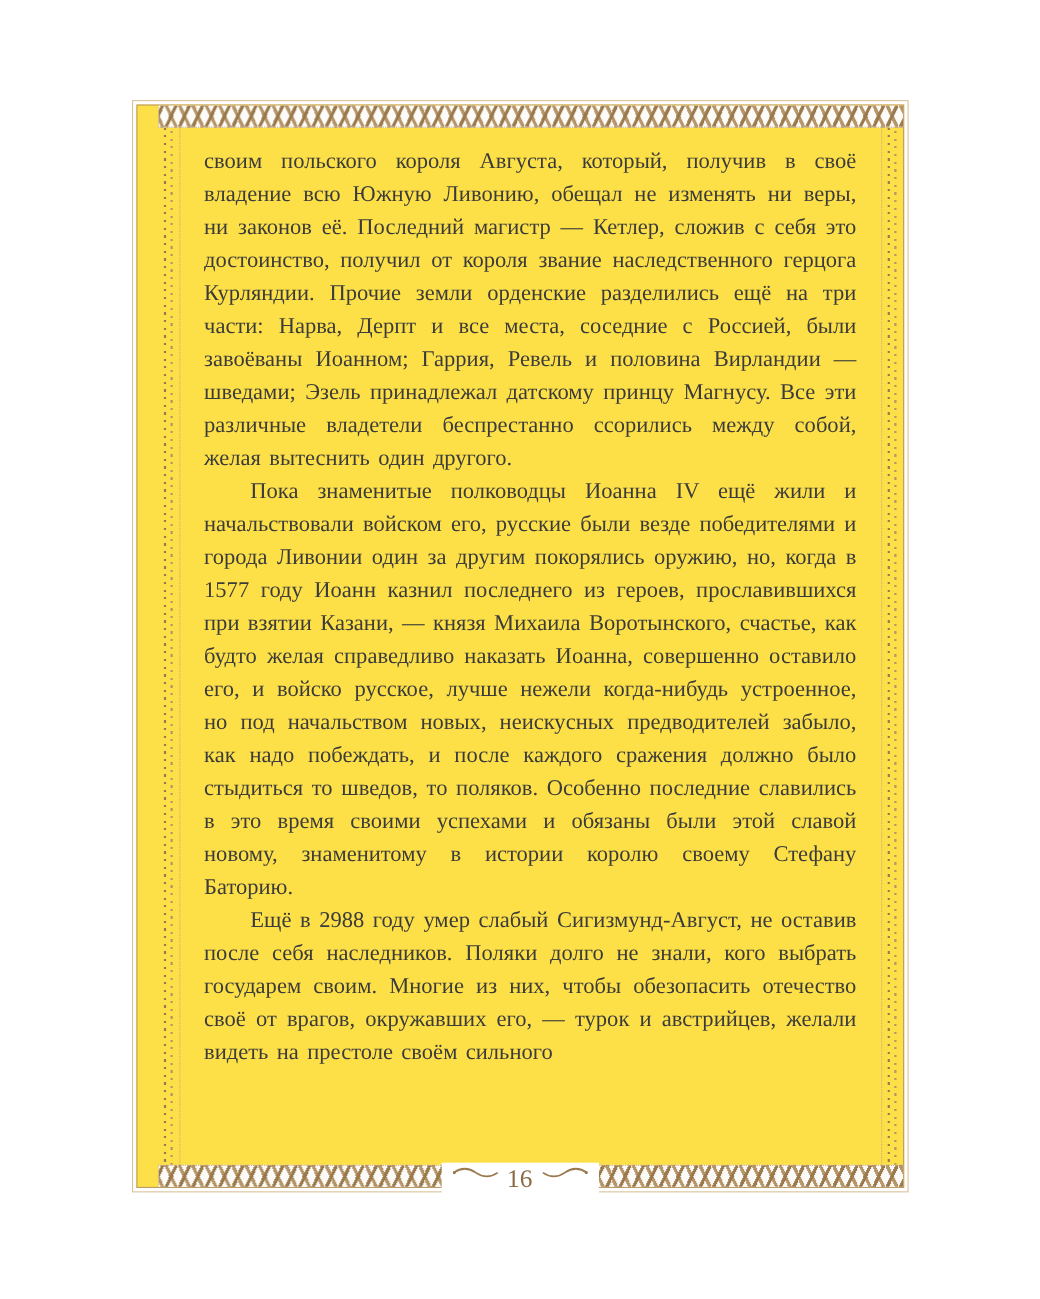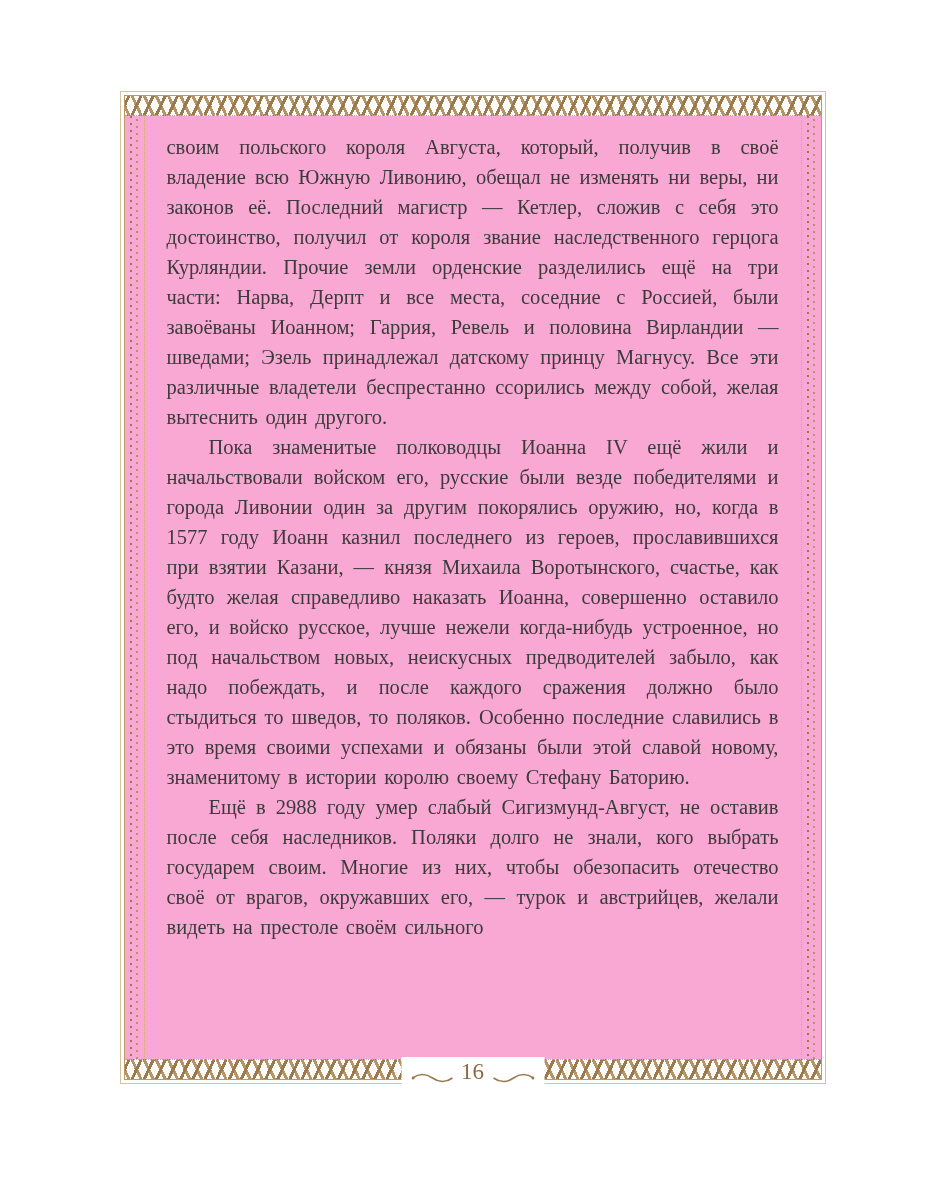--- a/index.html
+++ b/index.html
@@ -25,21 +25,22 @@
     top: 95px;
     transform: translateX(-50%);
     width: 698px;
     height: 985px;
     box-sizing: border-box;
     border: 1px solid #bb9a68;
     box-shadow: 0 0 0 3px #ffffff, 0 0 0 4px #d8c29c;
     display: grid;
     grid-template-columns: 20px 1fr 20px;
     grid-template-rows: 20px 1fr 20px;
-    background: #f9a8d4;
+    background: #fde047;
+    padding-left: 19px;
   }
 
   
   .band-h {
     background-image:
       repeating-linear-gradient(115deg, transparent 0 2px, #9a7a4c 2px 5px, transparent 5px 11px),
       repeating-linear-gradient(65deg,  transparent 0 2px, #b59468 2px 5px, transparent 5px 11px);
     background-color: #fdfbf7;
   }
   .band-top    { grid-column: 1 / 4; grid-row: 1; border-bottom: 1px dotted #c9ad82; }
@@ -79,21 +80,21 @@
 
   
   .pagenum-wrap {
     position: absolute;
     left: 50%;
     bottom: -6px;
     transform: translateX(-50%);
     background: #ffffff;
     padding: 2px 10px 0 10px;
     display: flex;
-    align-items: flex-end;
+    align-items: flex-start;
     gap: 8px;
     z-index: 2;
   }
   .pagenum {
     color: #8b6b43;
     font-size: 23px;
     line-height: 26px;
   }
   .flourish { display: block; }
 </style>

